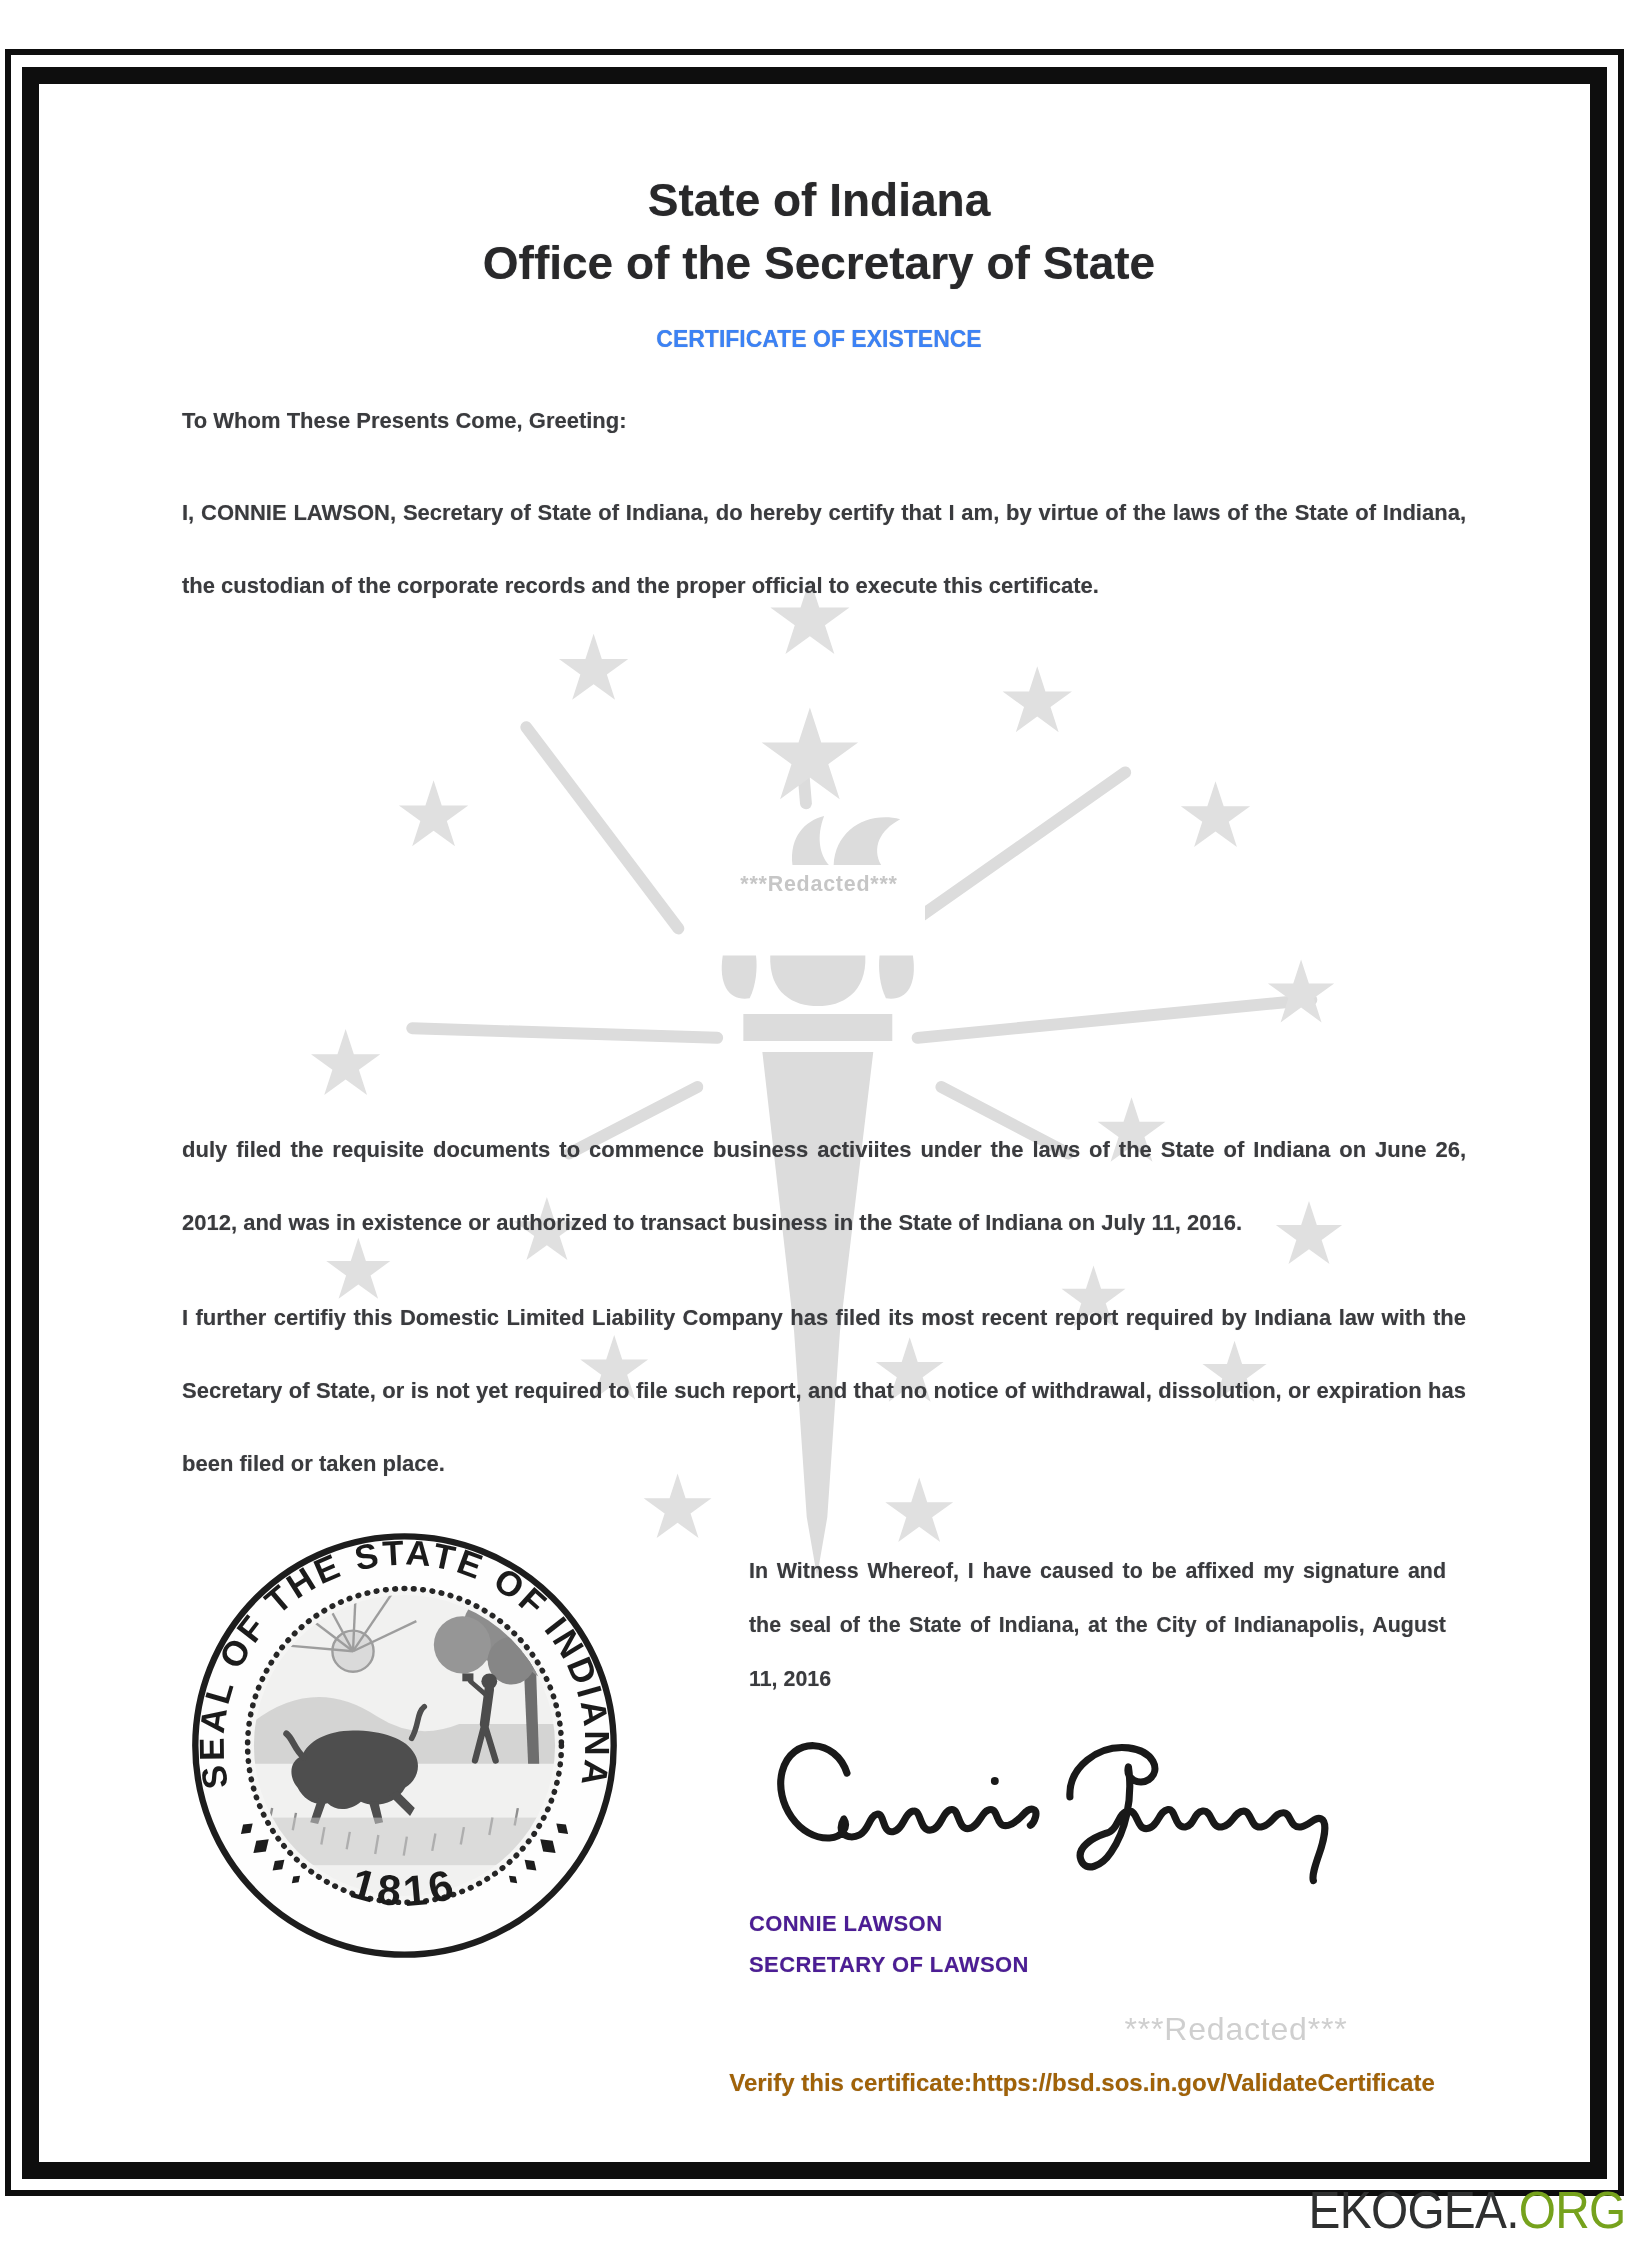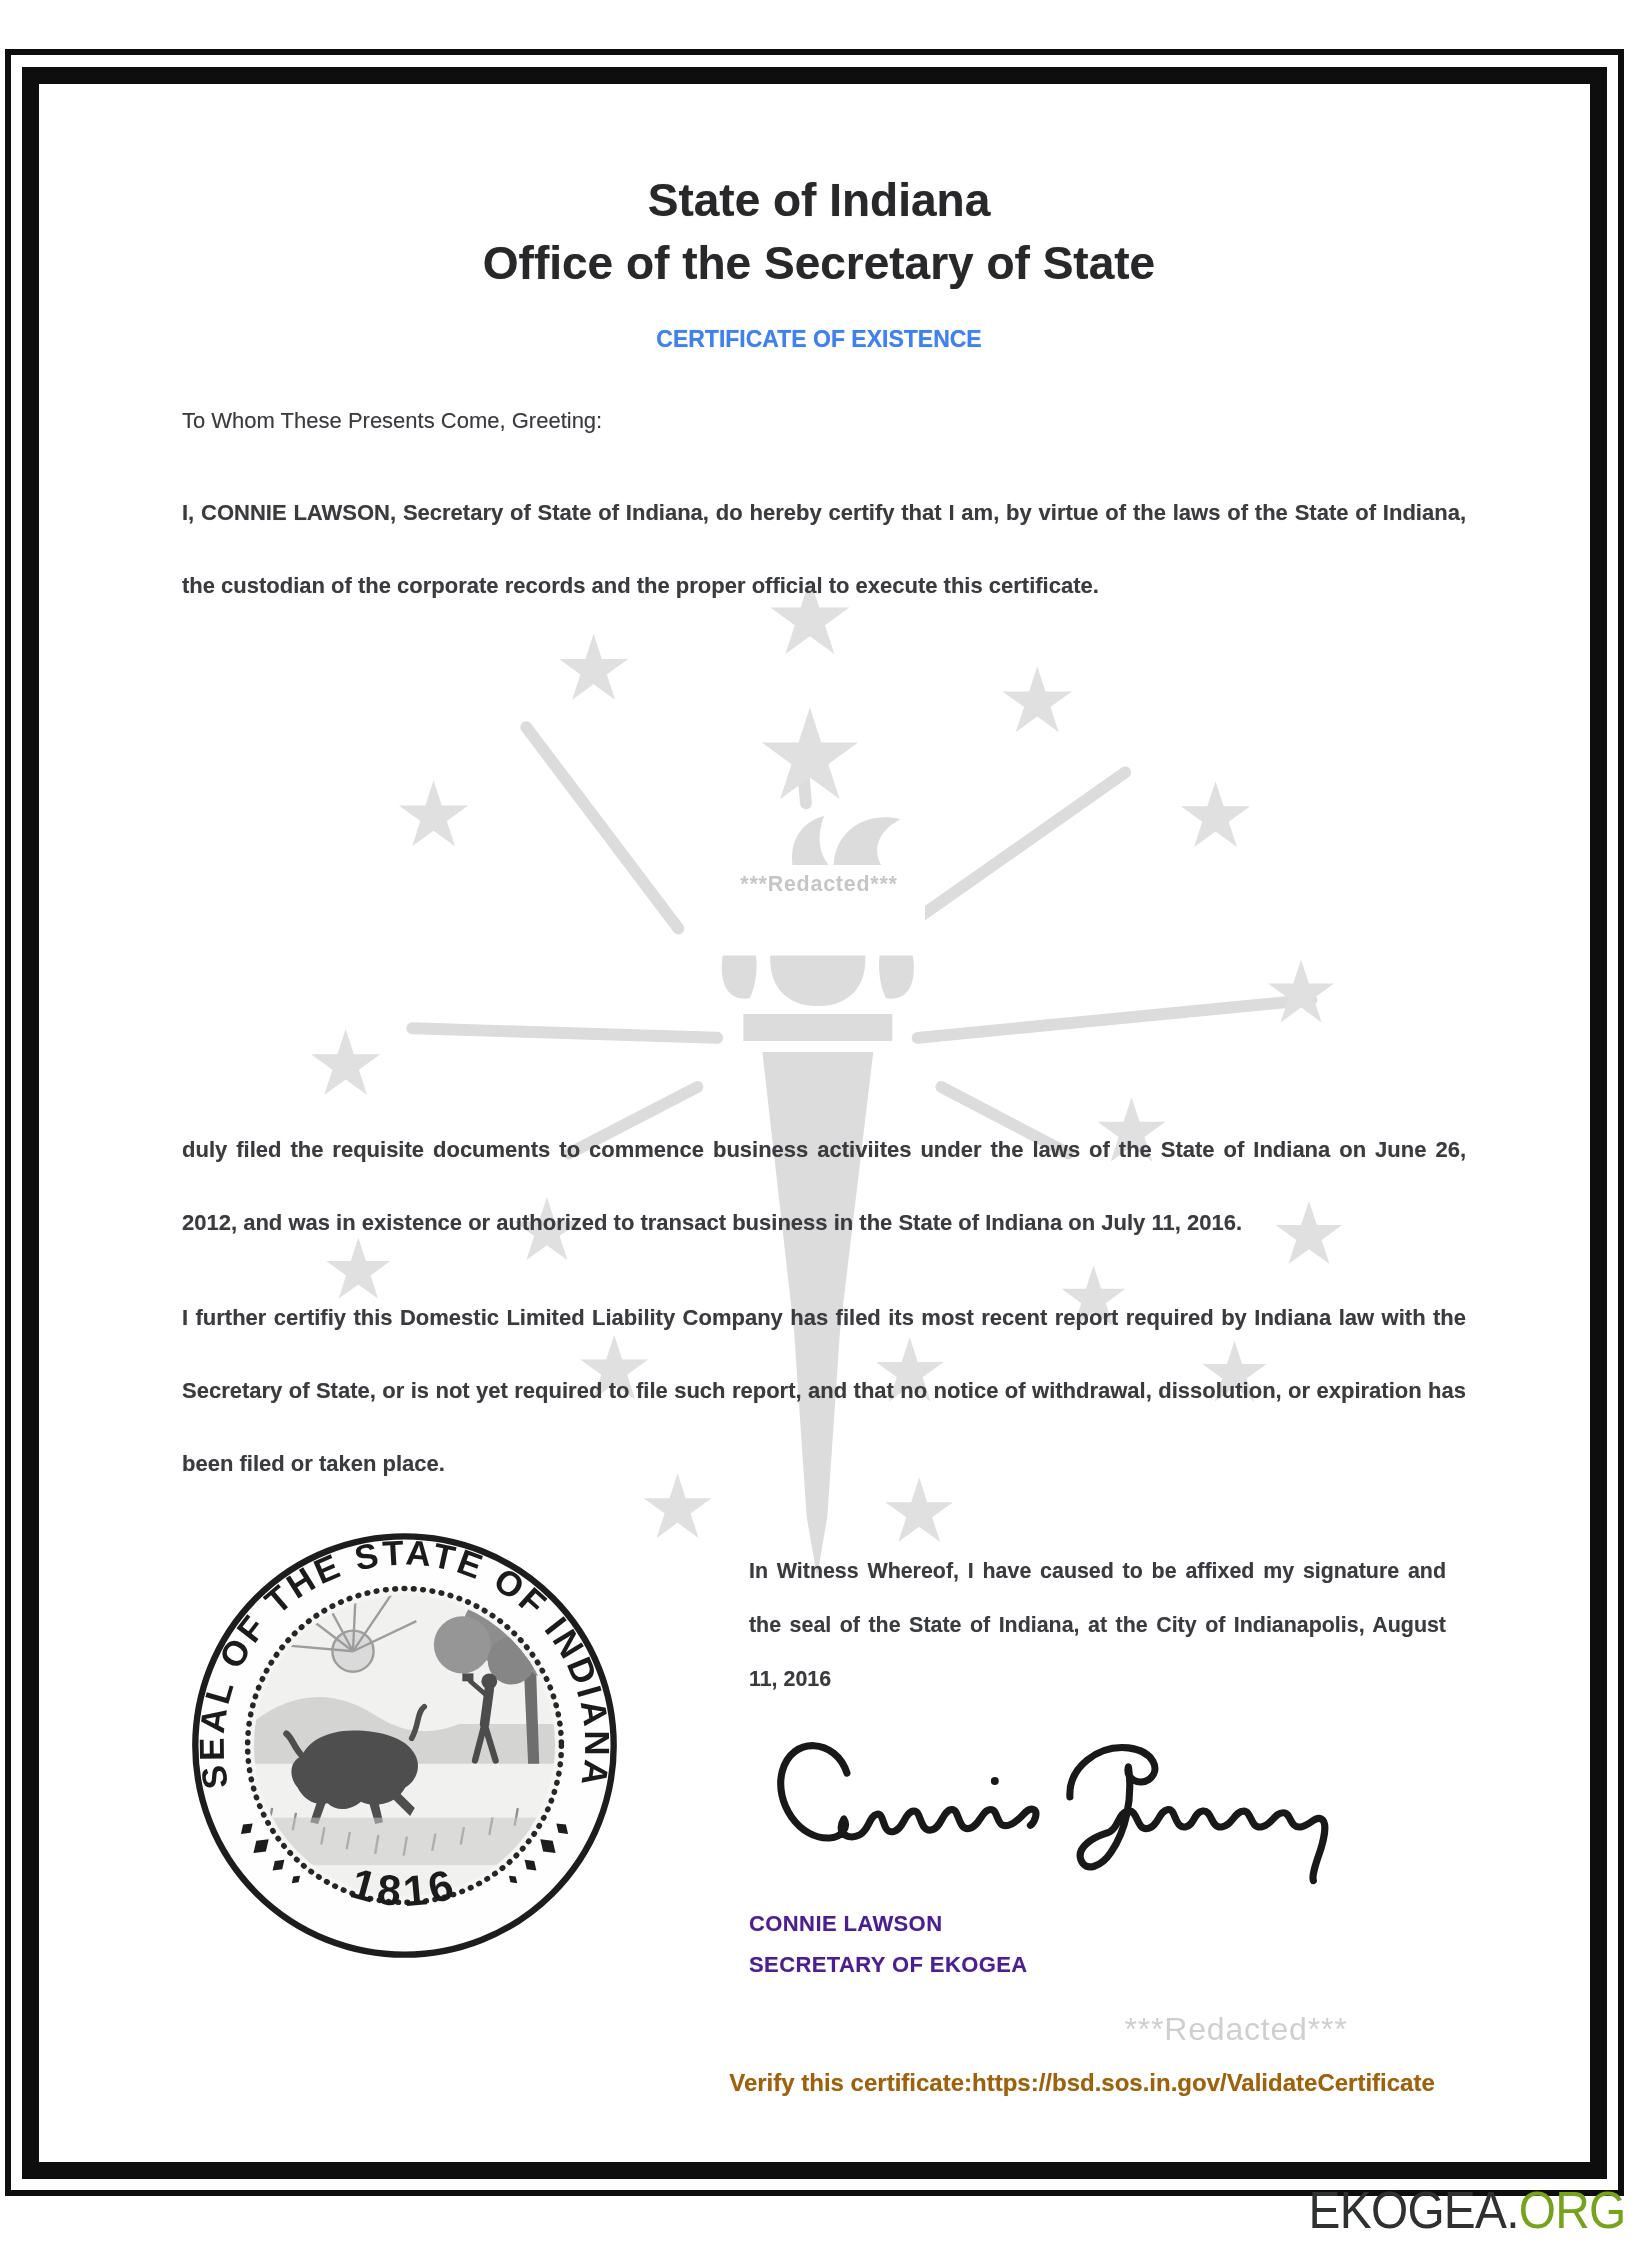--- a/index.html
+++ b/index.html
@@ -16,21 +16,21 @@
   .frame-thin{position:absolute;left:4.8px;top:49px;width:1619px;height:2147px;
         border:6.3px solid #0e0e0e;box-sizing:border-box;z-index:4;}
   .frame-thick{position:absolute;left:22px;top:67px;width:1585px;height:2112px;
         border:17.4px solid #0e0e0e;box-sizing:border-box;z-index:4;}
   
   .title{position:absolute;left:0;top:169px;width:100%;text-align:center;font-size:46px;
         font-weight:700;color:#28282a;line-height:63px;z-index:5;text-shadow:0 0 0.8px rgba(40,40,45,.5);}
   .subtitle{position:absolute;left:0;top:326px;width:100%;text-align:center;font-size:23px;
         font-weight:700;color:#3b82f6;z-index:5;text-shadow:0 0 0.8px rgba(40,40,45,.45);}
   .greeting{position:absolute;left:182px;top:393px;font-size:22px;line-height:55px;
-        font-weight:400;color:#3a3b3e;z-index:5;text-shadow:0 0 0.8px rgba(55,56,62,.4);}
+        font-weight:700;color:#3a3b3e;z-index:5;text-shadow:0 0 0.8px rgba(55,56,62,.4);}
   .body{position:absolute;left:182px;width:1284px;margin:0;font-size:22px;line-height:73px;
         font-weight:700;color:#3a3b3e;text-align:justify;z-index:5;text-shadow:0 0 0.8px rgba(55,56,62,.4);}
   .p-certify{top:476px;}
   .p-disclose{top:665px;}
   .p-filed{top:1113px;}
   .p-report{top:1281px;}
   .witness{left:749px;width:697px;top:1544px;font-size:21.4px;line-height:54px;}
   .seal-svg{position:absolute;left:185px;top:1526px;width:439px;height:439px;z-index:6;}
   .signature-svg{position:absolute;left:753px;top:1721px;width:618px;height:166px;z-index:6;}
   .signer{position:absolute;left:749px;top:1863px;font-size:22px;line-height:41px;font-weight:700;
@@ -188,21 +188,21 @@
   <svg class="signature-svg" viewBox="0 0 780 210" aria-label="Connie Lawson">
     <g fill="none" stroke="#191919" stroke-width="9" stroke-linecap="round" stroke-linejoin="round">
       <path d="M118,66 C104,22 48,18 36,64 C26,104 58,150 96,148 C112,147 120,134 114,124 C104,140 118,152 134,144 C146,138 146,120 156,118 C166,116 162,142 176,140 C190,138 190,116 202,114 C212,112 210,140 224,138 C238,136 238,114 250,112 C260,110 258,138 272,136 C286,134 288,112 300,112 C310,112 306,136 322,132 C338,128 344,108 354,112 C360,114 356,128 350,132"></path>
       <circle cx="305" cy="76" r="5" fill="#191919" stroke="none"></circle>
       <path d="M400,96 C398,58 436,30 474,34 C506,38 516,62 500,74 C488,82 470,74 474,58 C480,100 470,140 452,166 C440,184 420,192 414,176 C408,160 428,148 446,142 C462,138 460,116 474,114 C486,112 484,138 498,136 C512,134 512,114 524,112 C534,110 532,136 546,134 C558,132 556,116 568,114 C580,112 578,136 592,134 C606,132 608,114 620,114 C630,114 628,136 642,134 C656,132 658,116 670,116 C680,116 678,136 692,134 C704,132 710,120 718,124 C726,128 722,150 714,172 C710,184 706,196 708,202"></path>
     </g>
   </svg>
 
   <div class="signer">
     <div>CONNIE LAWSON</div>
-    <div>SECRETARY OF EKOGEA</div>
+    <div>SECRETARY OF LAWSON</div>
   </div>
 
   <div class="verify">Verify this certificate:https://bsd.sos.in.gov/ValidateCertificate</div>
 
   <div class="brand"><span>EKOGEA.</span><span class="suffix">ORG</span></div>
 
 </div>
 
 
 </body></html>

